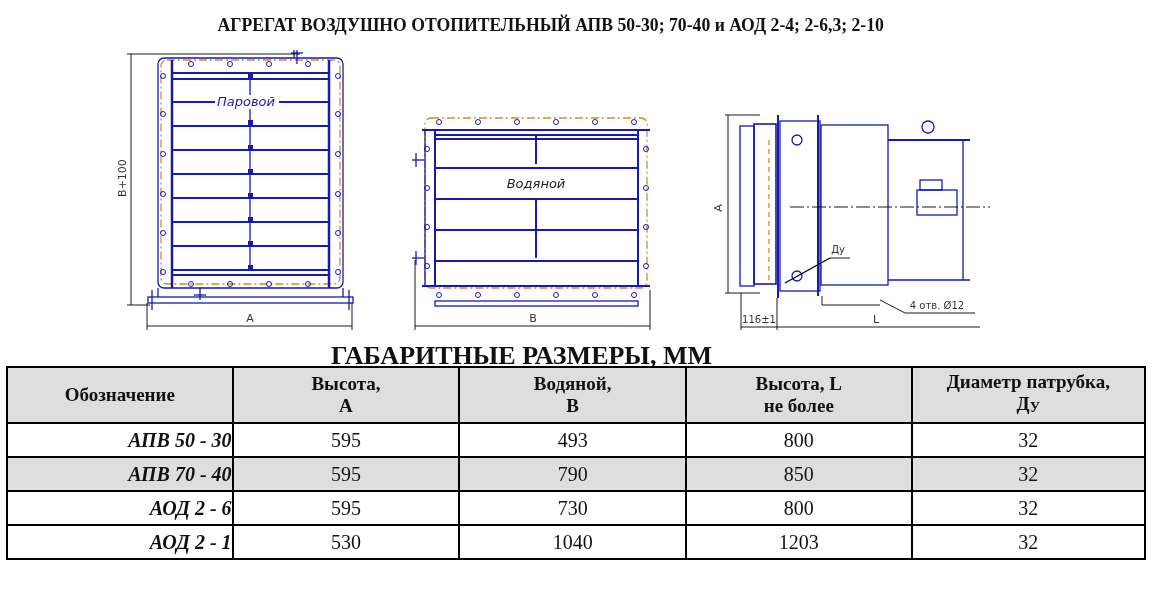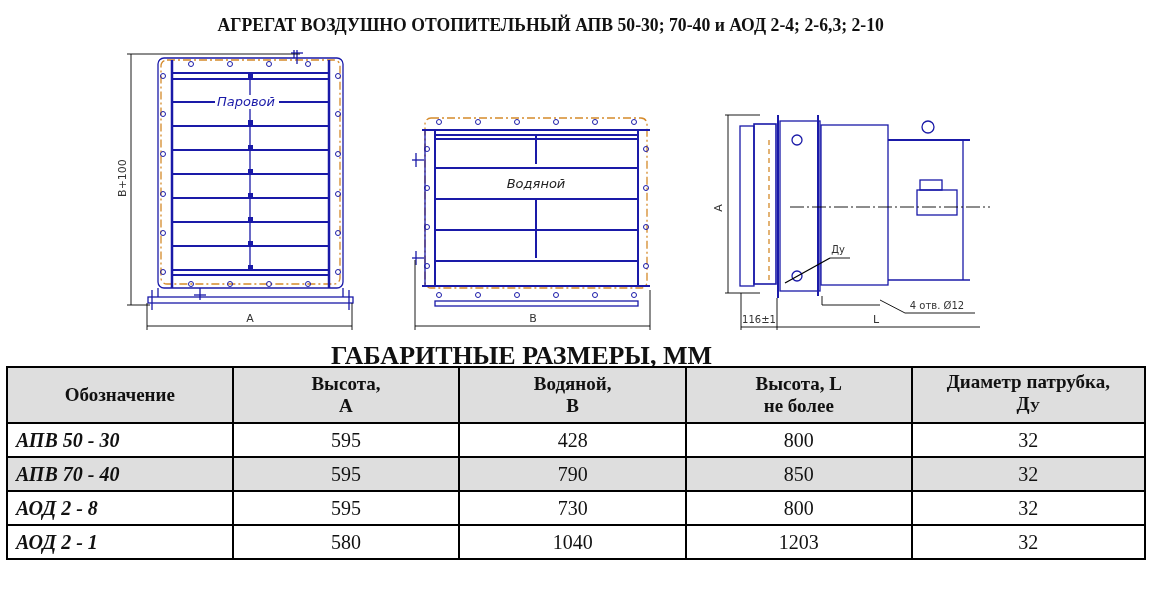--- a/index.html
+++ b/index.html
@@ -9,21 +9,21 @@
            font-weight: bold; font-size: 19px; letter-spacing: 0; transform: scaleX(0.93); transform-origin: 560px 0; }
   .drawing { position: absolute; top: 40px; left: 0; width: 1153px; height: 300px; }
   .subtitle { position: absolute; left: 0; top: 341px; width: 1043px; text-align: center;
               font-weight: bold; font-size: 26px; }
   table.dims { position: absolute; left: 6px; top: 366px; width: 1140px; border-collapse: collapse;
                font-family: "Liberation Serif", serif; }
   table.dims th, table.dims td { border: 2px solid #000; text-align: center; padding: 0; }
   table.dims th { background: #dedede; font-weight: bold; font-size: 19px; line-height: 22px; height: 54px; }
   table.dims td { font-size: 20px; height: 32px; }
   table.dims tr.shade td { background: #dedede; }
-  table.dims td.name { text-align: left; padding-left: 8px; font-weight: bold; font-style: italic; }
+  table.dims td.name { text-align: right; padding-left: 8px; font-weight: bold; font-style: italic; }
   .sub { font-size: 14px; vertical-align: -2px; }
   svg text { font-family: "DejaVu Sans", sans-serif; }
 </style>
 </head>
 <body>
 
 <div class="title">АГРЕГАТ ВОЗДУШНО ОТОПИТЕЛЬНЫЙ АПВ 50-30; 70-40 и АОД 2-4; 2-6,3; 2-10</div>
 
 <svg class="drawing" width="1153" height="300" viewBox="0 40 1153 300">
 
@@ -226,39 +226,39 @@
       <th><span>Высота,</span><br><span>А</span></th>
       <th><span>Водяной,</span><br><span>В</span></th>
       <th><span>Высота, L</span><br><span>не более</span></th>
       <th><span>Диаметр патрубка,</span><br><span>Д</span><span class="sub">У</span></th>
     </tr>
   </thead>
   <tbody>
     <tr>
       <td class="name">АПВ 50 - 30</td>
       <td>595</td>
-      <td>428</td>
+      <td>493</td>
       <td>800</td>
       <td>32</td>
     </tr>
     <tr class="shade">
       <td class="name">АПВ 70 - 40</td>
       <td>595</td>
       <td>790</td>
       <td>850</td>
       <td>32</td>
     </tr>
     <tr>
-      <td class="name">АОД 2 - 8</td>
+      <td class="name">АОД 2 - 6</td>
       <td>595</td>
       <td>730</td>
       <td>800</td>
       <td>32</td>
     </tr>
     <tr>
       <td class="name">АОД 2 - 1</td>
-      <td>580</td>
+      <td>530</td>
       <td>1040</td>
       <td>1203</td>
       <td>32</td>
     </tr>
   </tbody>
 </table>
 
 </body></html>

